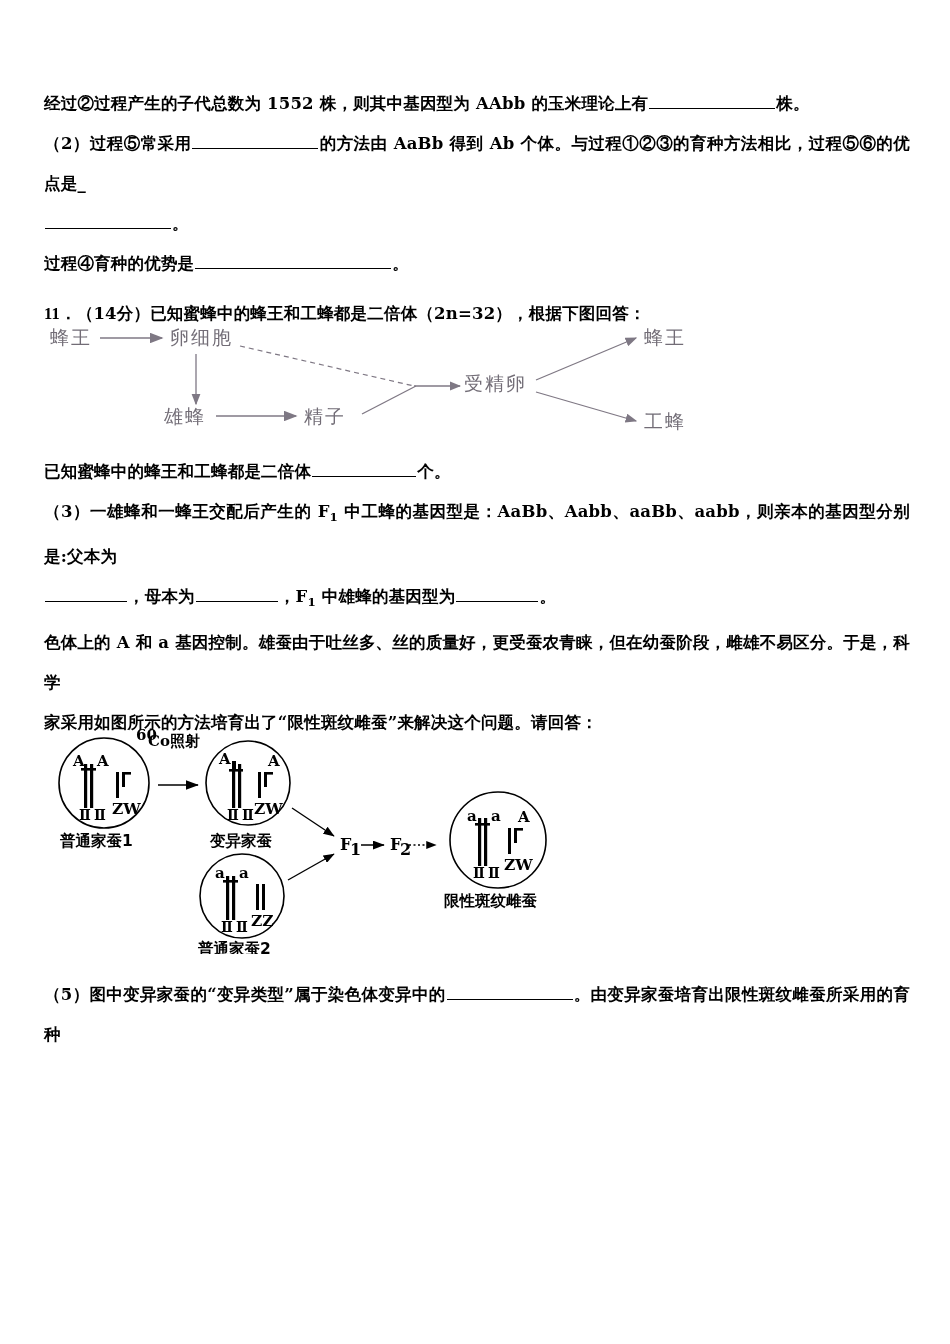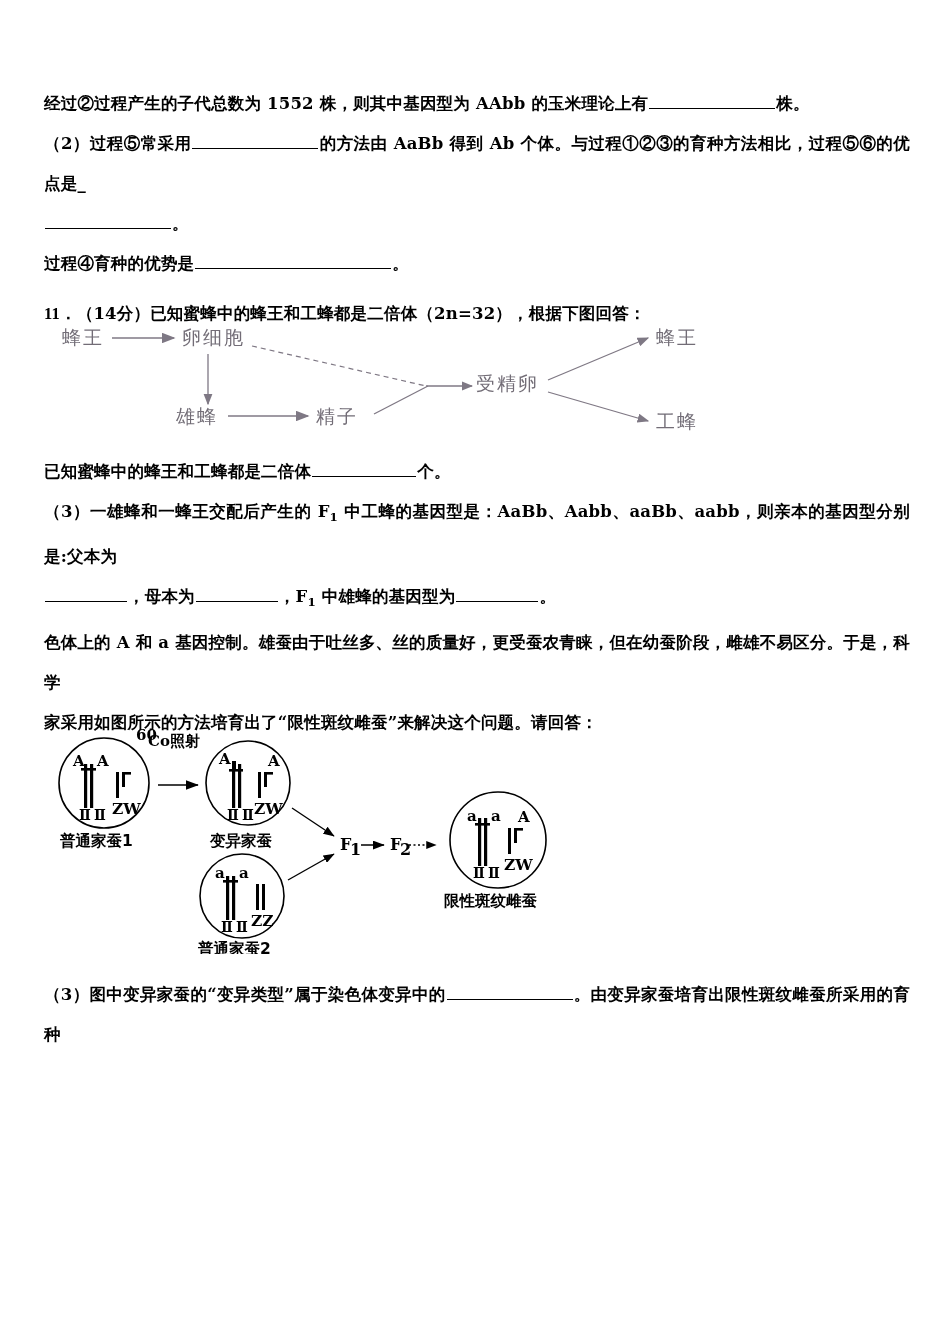--- a/index.html
+++ b/index.html
@@ -50,21 +50,21 @@
   .b-md { width: 82px; }
   .b-lg { width: 104px; }
   .b-xl { width: 126px; }
   .b-xxl { width: 196px; }
   .sub { font-size: 0.72em; vertical-align: sub; }
   .roman { font-family: "Liberation Serif", "DejaVu Serif", serif; }
 
   
   .bee-fig {
     position: absolute;
-    left: 56px;
+    left: 44px;
     top: 316px;
     width: 700px;
     height: 118px;
     opacity: 0.86;
   }
   .bee-fig svg { display:block; }
   .beelabel {
     font-family: "DejaVu Serif", "Liberation Serif", serif;
     font-size: 19px;
     fill: #5b5560;
@@ -144,21 +144,21 @@
     <p class="q"><span>（3）一雄蜂和一蜂王交配后产生的 F</span><span class="sub">1</span><span> 中工蜂的基因型是：AaBb、Aabb、aaBb、aabb，则亲本的基因型分别是:父本为</span></p>
 
     <p class="q"><span class="blank b-md"></span><span>，母本为</span><span class="blank b-md"></span><span>，F</span><span class="sub">1</span><span> 中雄蜂的基因型为</span><span class="blank b-md"></span><span>。</span></p>
 
     <p class="q"><span>色体上的 A 和 a 基因控制。雄蚕由于吐丝多、丝的质量好，更受蚕农青睐，但在幼蚕阶段，雌雄不易区分。于是，科学</span></p>
     <p class="q"><span>家采用如图所示的方法培育出了“限性斑纹雌蚕”来解决这个问题。请回答：</span></p>
 
     <div style="height:232px"></div>
 
 
-    <p class="q"><span>（3）图中变异家蚕的“变异类型”属于染色体变异中的</span><span class="blank b-xl"></span><span>。由变异家蚕培育出限性斑纹雌蚕所采用的育种</span></p>
+    <p class="q"><span>（5）图中变异家蚕的“变异类型”属于染色体变异中的</span><span class="blank b-xl"></span><span>。由变异家蚕培育出限性斑纹雌蚕所采用的育种</span></p>
 
   </div>
 
   <div class="bee-fig">
     <svg width="700" height="118" viewBox="0 0 700 118" xmlns="http://www.w3.org/2000/svg">
       <defs>
         <marker id="beearrow" markerWidth="9" markerHeight="7" refX="8" refY="3.5" orient="auto">
           <polygon points="0 0, 9 3.5, 0 7" fill="#6a6270"></polygon>
         </marker>
       </defs>

